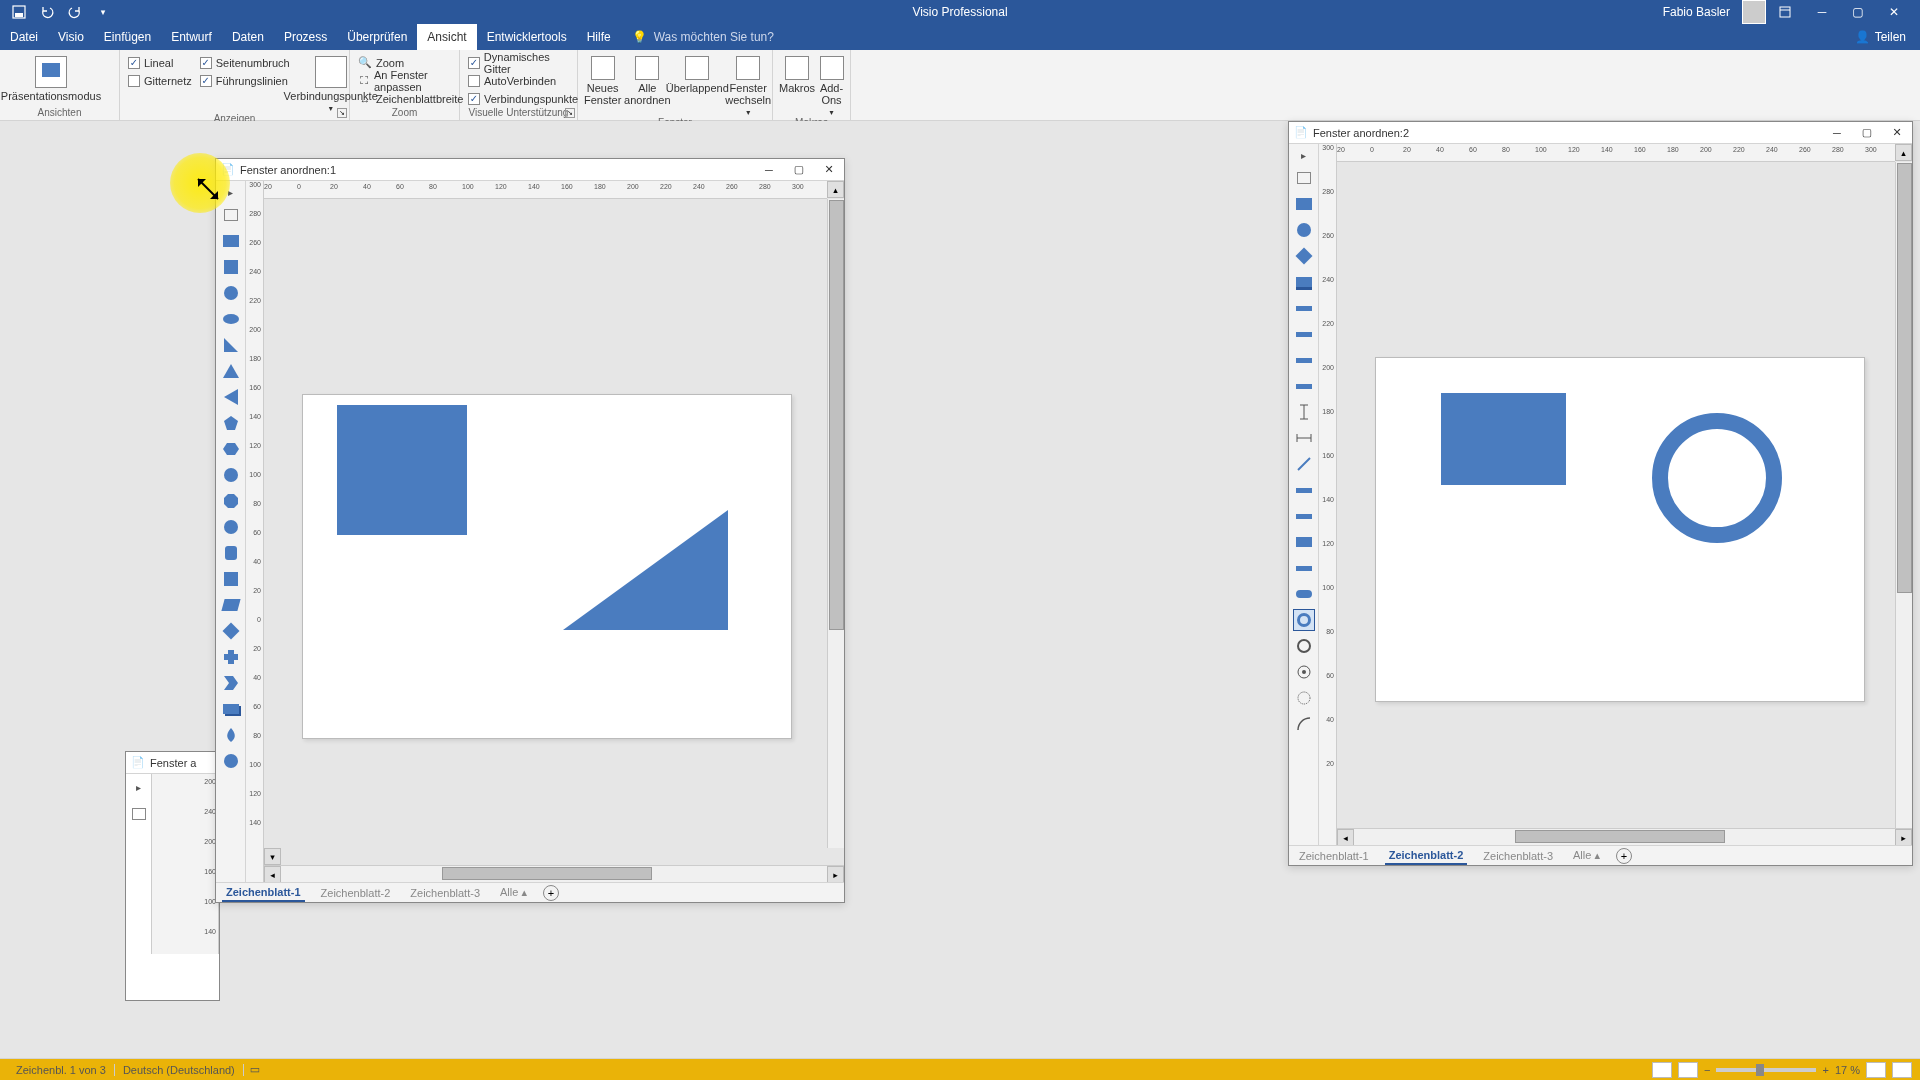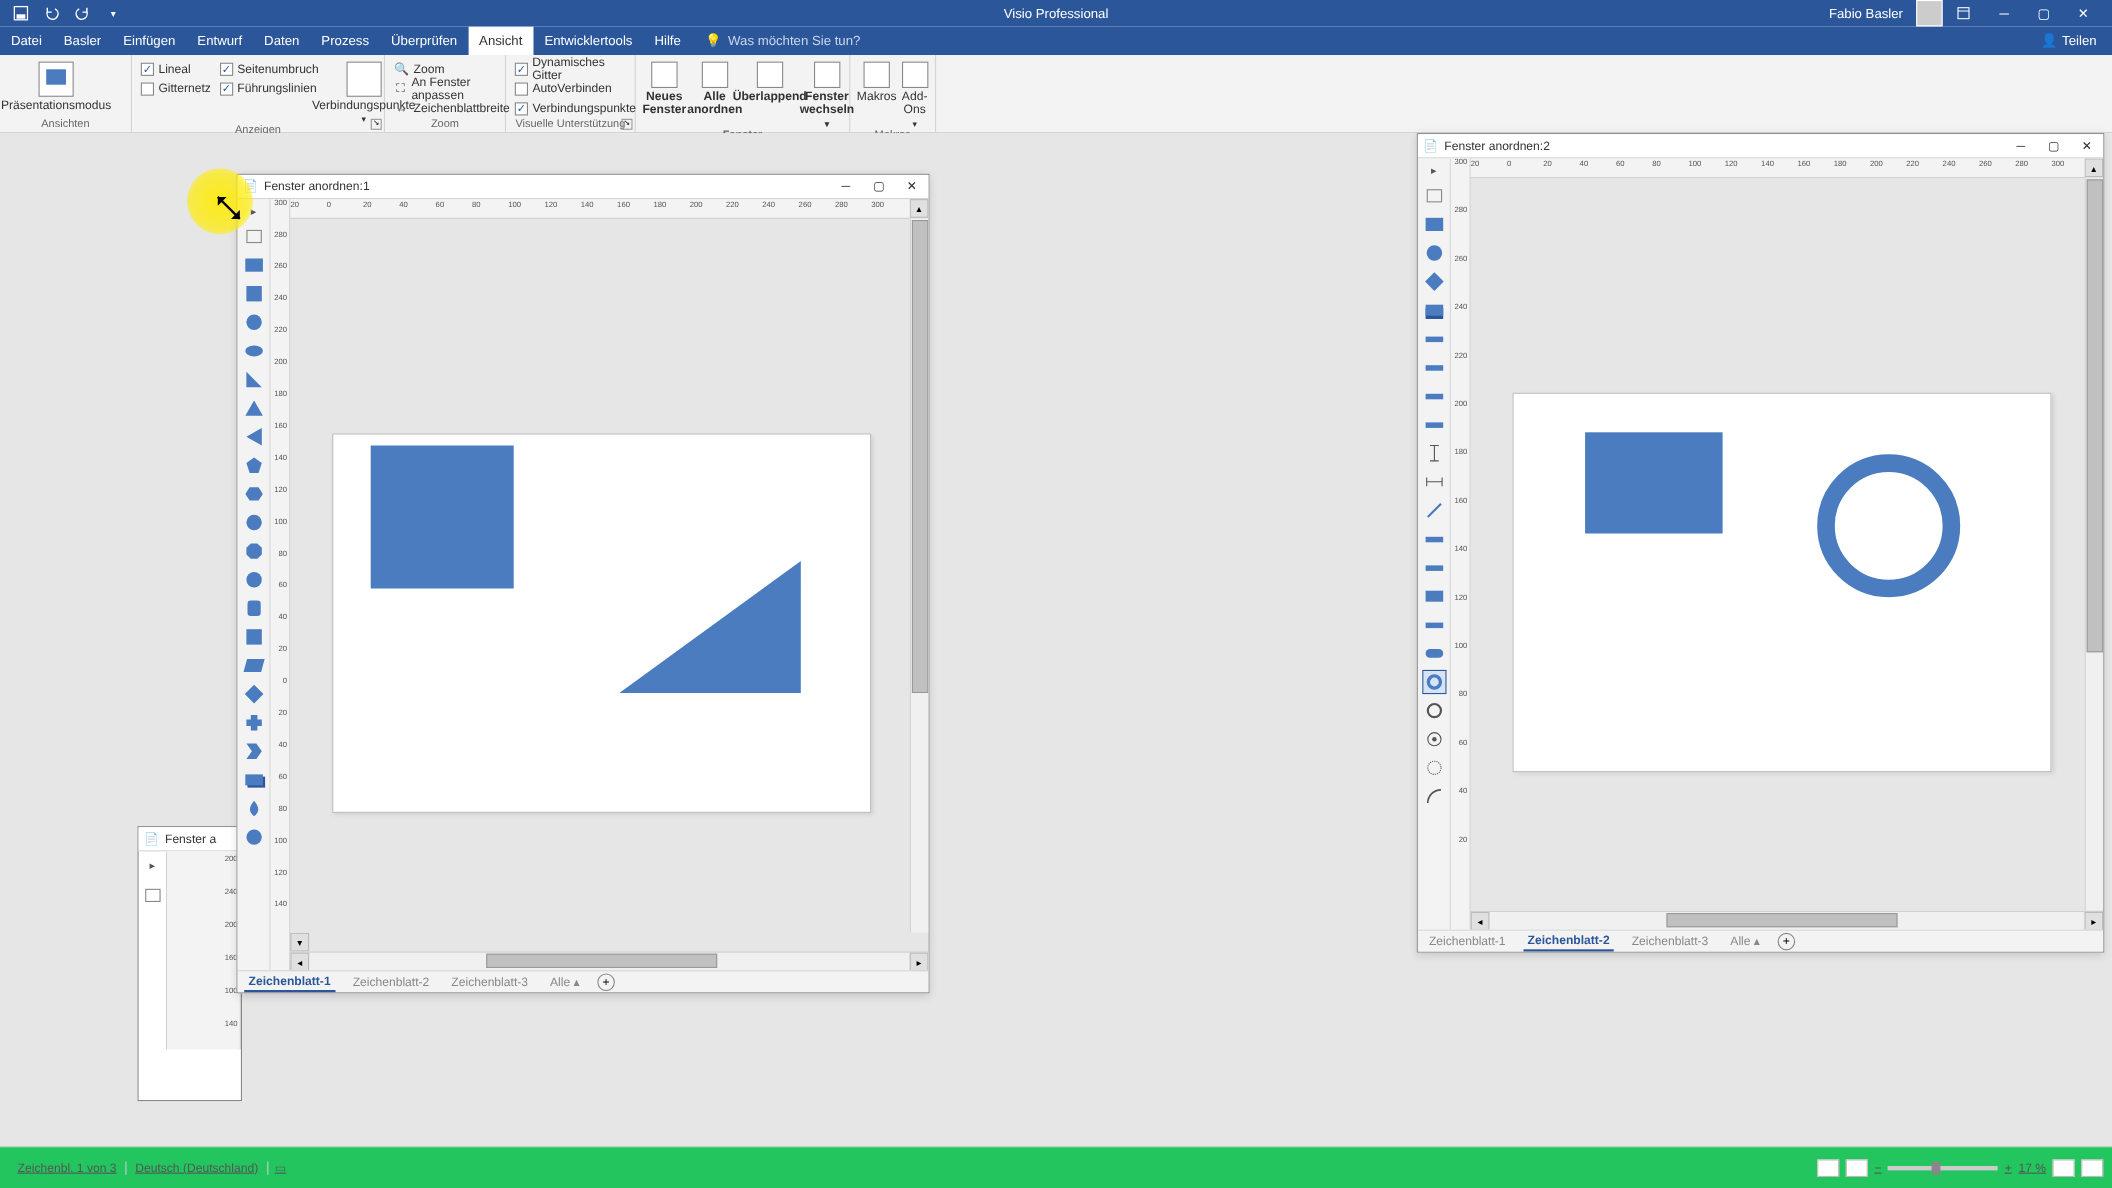--- a/index.html
+++ b/index.html
@@ -76,21 +76,21 @@
 .sheet-tab.active { font-weight: 600; border-bottom: 2px solid #2b579a; }
 .sheet-tab.inactive { color: #888; }
 .add-sheet { width: 16px; height: 16px; border: 1px solid #888; border-radius: 50%; display: flex; align-items: center; justify-content: center; font-size: 11px; cursor: pointer; }
 
 
 .sq { position: absolute; background: #4a7cbf; }
 .tri { position: absolute; width: 0; height: 0; border-style: solid; }
 .ring { position: absolute; border-radius: 50%; border: 16px solid #4a7cbf; }
 
 
-.statusbar { position: absolute; bottom: 0; left: 0; right: 0; height: 38px; background: #22c55e; border-top: 1px solid #d4d4d4; display: flex; align-items: center; font-size: 11px; color: #555; padding: 0 8px; text-decoration: underline; }
+.statusbar { position: absolute; bottom: 0; left: 0; right: 0; height: 22px; background: #eab308; border-top: 1px solid #d4d4d4; display: flex; align-items: center; font-size: 11px; color: #555; padding: 0 8px; }
 .status-seg { padding: 0 8px; border-right: 1px solid #ccc; }
 .zoom-controls { margin-left: auto; display: flex; align-items: center; gap: 6px; }
 .zoom-slider { width: 100px; height: 4px; background: #ccc; position: relative; }
 .zoom-slider .handle { width: 8px; height: 12px; background: #888; position: absolute; top: -4px; left: 40px; }
 .view-btn { width: 20px; height: 16px; border: 1px solid #bbb; background: #fff; cursor: pointer; }
 
 
 .highlight { position: absolute; width: 60px; height: 60px; border-radius: 50%; background: radial-gradient(circle, rgba(255,235,0,0.9) 0%, rgba(255,235,0,0.7) 60%, rgba(255,235,0,0) 100%); pointer-events: none; z-index: 1000; }
 .cursor-arrow { position: absolute; z-index: 1001; pointer-events: none; }
 
@@ -135,21 +135,21 @@
     <div class="win-controls">
       <div class="win-btn">─</div>
       <div class="win-btn">▢</div>
       <div class="win-btn">✕</div>
     </div>
   </div>
 </div>
 
 <div class="menubar">
   <div class="menu-tab">Datei</div>
-  <div class="menu-tab">Basler</div>
+  <div class="menu-tab">Visio</div>
   <div class="menu-tab">Einfügen</div>
   <div class="menu-tab">Entwurf</div>
   <div class="menu-tab">Daten</div>
   <div class="menu-tab">Prozess</div>
   <div class="menu-tab">Überprüfen</div>
   <div class="menu-tab active">Ansicht</div>
   <div class="menu-tab">Entwicklertools</div>
   <div class="menu-tab">Hilfe</div>
   <div class="tell-me">
     <span style="margin-right:6px;">💡</span>
@@ -240,21 +240,21 @@
         <div class="small-row">
             <span class="checkbox checked"></span>
             <span>Verbindungspunkte</span>
           </div>
       </div>
     </div>
     <div class="ribbon-group-title">Visuelle Unterstützung</div>
     <div class="dlauncher">↘</div>
   </div>
 
-  <div class="ribbon-group" style="width:195px;font-weight:bold;">
+  <div class="ribbon-group" style="width:195px;">
     <div class="ribbon-content">
       <div class="big-btn" style="width:44px;">
         <div class="big-icon" style="width:24px;height:24px;background:#fff;border:1px solid #888;"></div>
         <span>Neues Fenster</span>
       </div>
       <div class="big-btn" style="width:44px;">
         <div class="big-icon" style="width:24px;height:24px;background:#fff;border:1px solid #888;"></div>
         <span>Alle anordnen</span>
       </div>
       <div class="big-btn" style="width:48px;">

